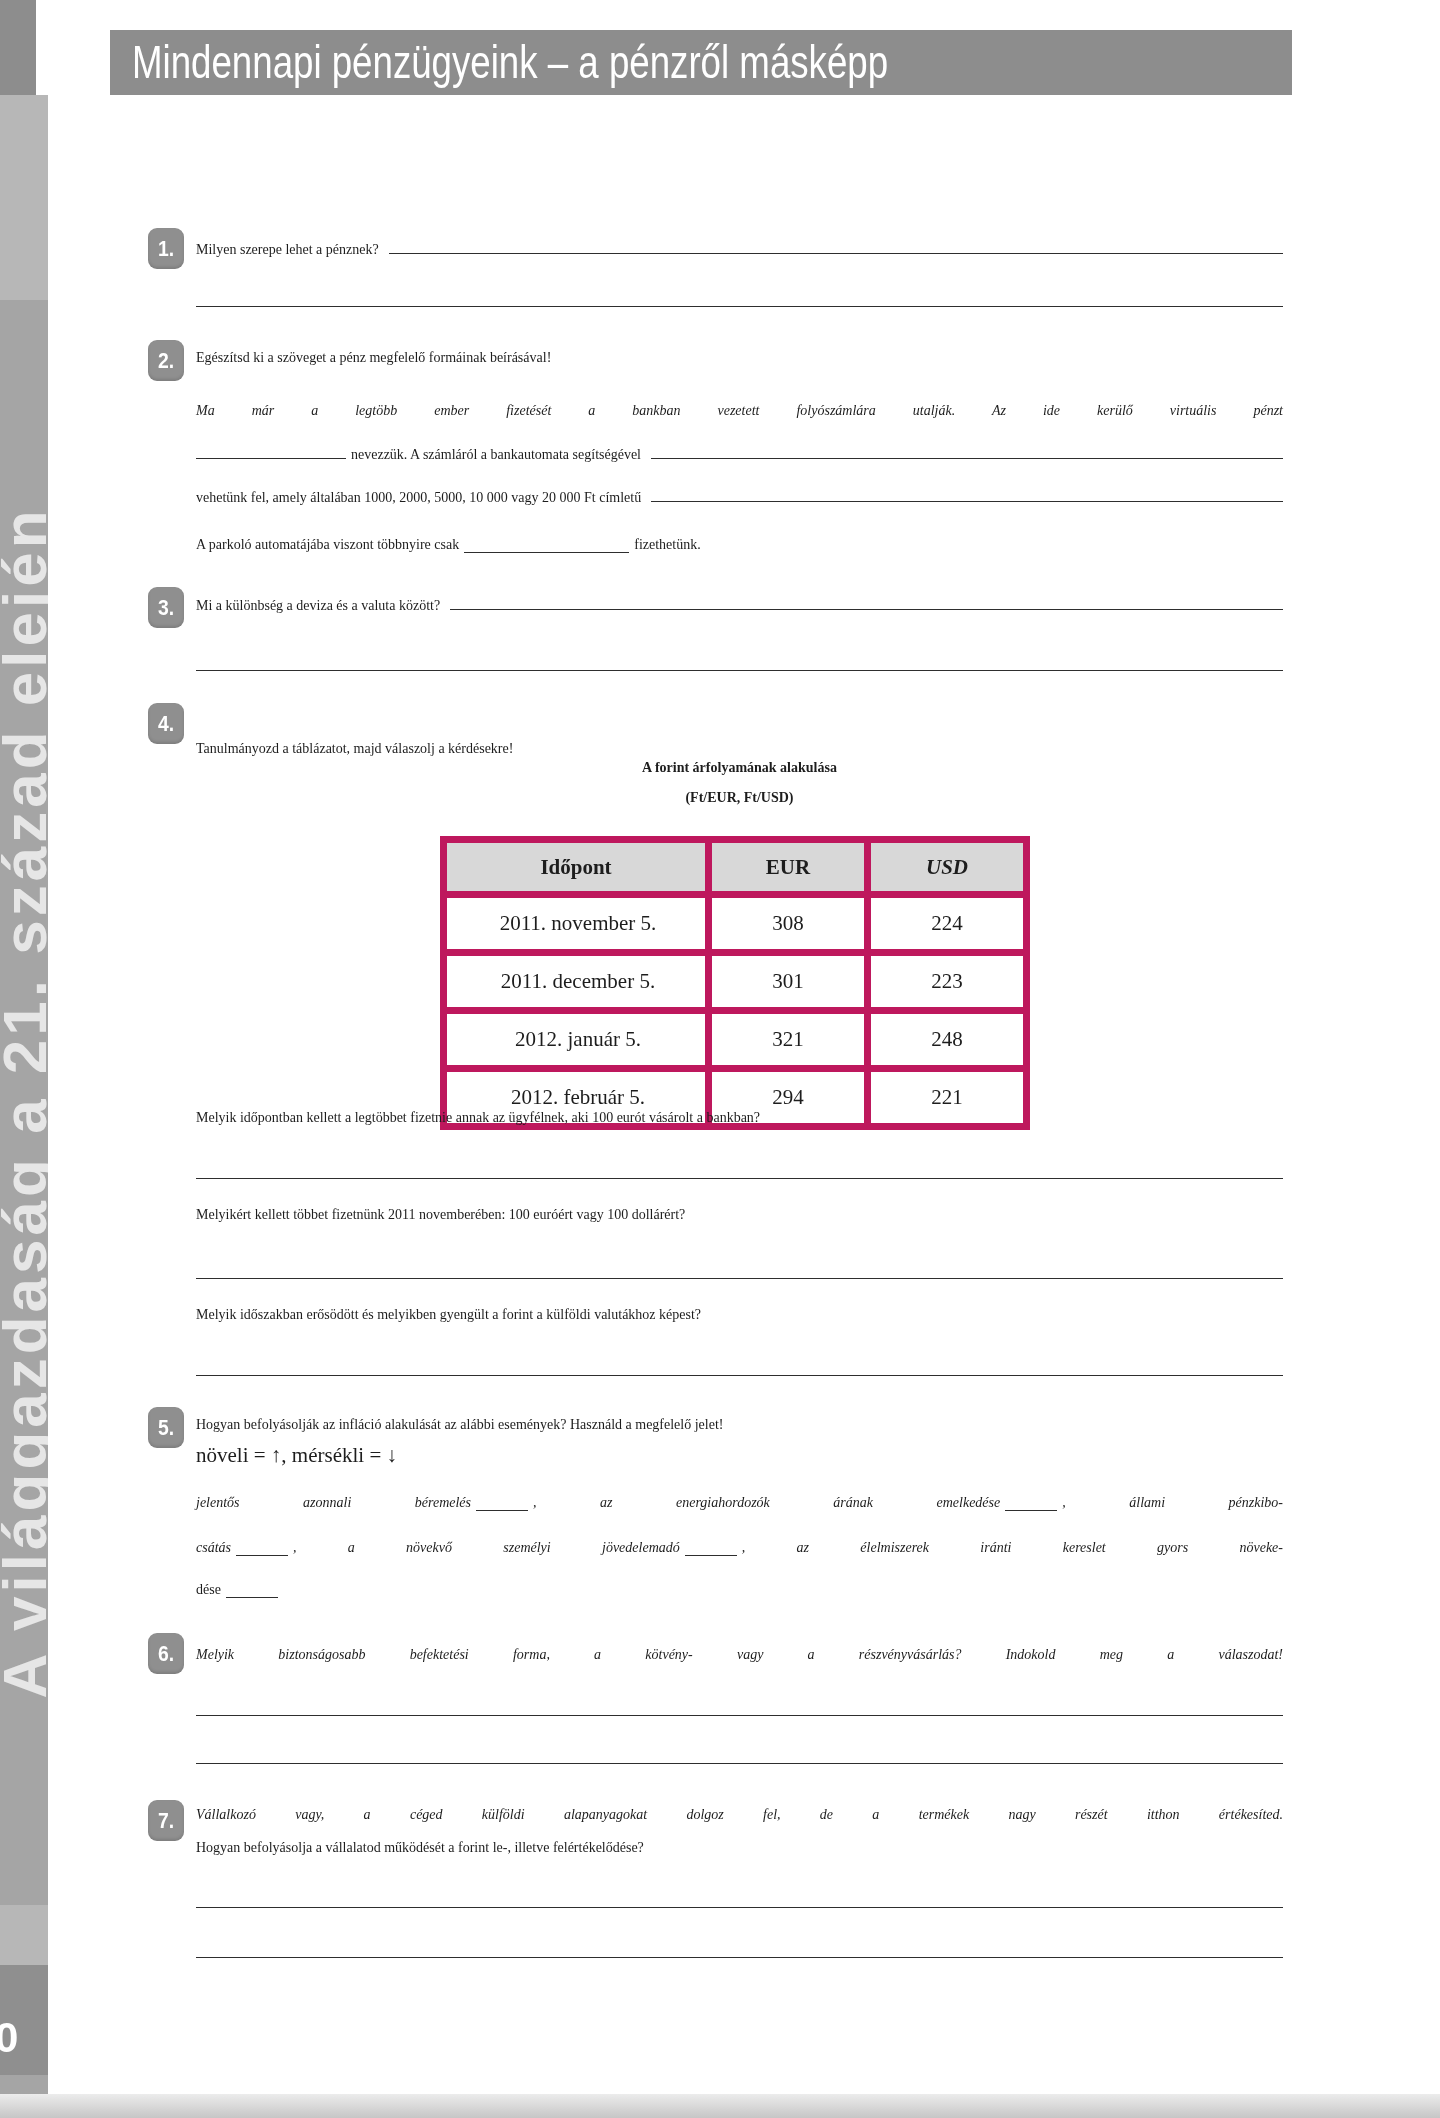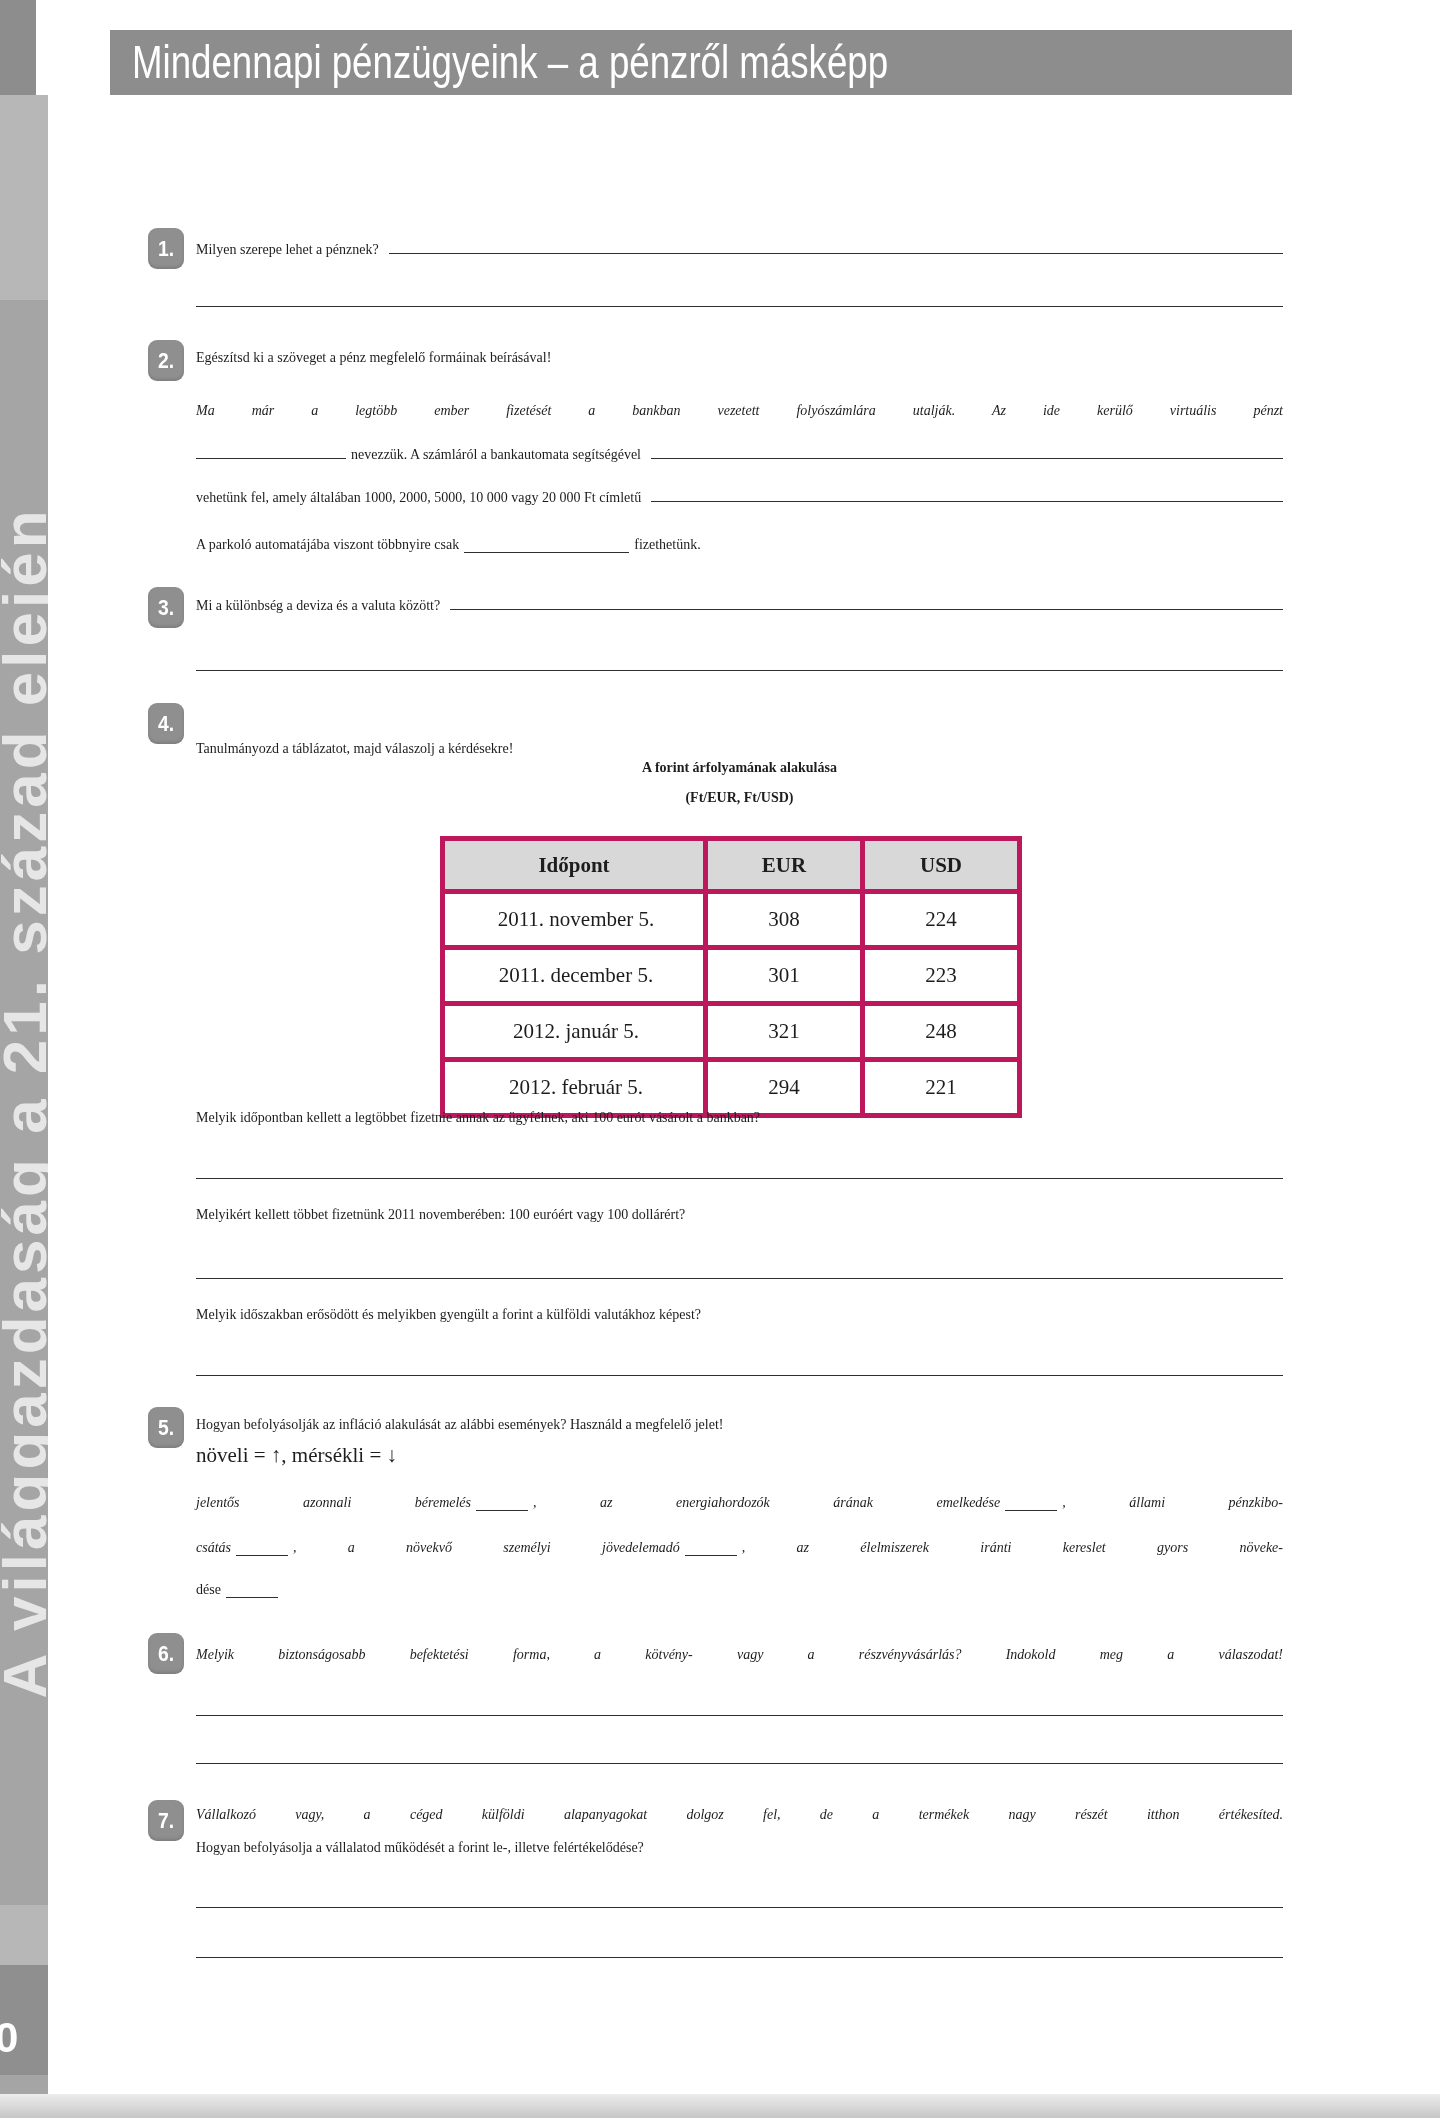--- a/index.html
+++ b/index.html
@@ -43,26 +43,26 @@
   .t{position:absolute;left:196px;font-size:14px;line-height:27px;white-space:nowrap;}
   .w{width:1087px;}
   .flexline{display:flex;align-items:baseline;}
   .rule-fill{flex:1;height:4px;border-bottom:1.8px solid #2e2e2e;margin-bottom:-4px;margin-left:10px;}
   .blank{display:inline-block;height:4px;border-bottom:1.8px solid #2e2e2e;margin:0 5px -4px 5px;}
   .hr{position:absolute;left:196px;width:1087px;height:0;border-top:1.8px solid #2e2e2e;}
   .just{text-align:justify;text-align-last:justify;white-space:normal;font-style:italic;}
   .ttitle{font-weight:bold;text-align:center;white-space:nowrap;}
   
   .fx-table{position:absolute;left:440px;top:836px;border-collapse:collapse;font-size:21px;}
-  .fx-table th,.fx-table td{border:5px solid #be185d;padding:4px 10px;}
+  .fx-table th,.fx-table td{border:7px solid #be185d;padding:4px 10px;}
   .fx-table th{background:#d8d8d8;font-weight:bold;height:40px;text-align:center;}
   .fx-table td{height:43px;text-align:center;}
   .fx-table td.date{text-align:center;padding-left:14px;width:234px;}
   .fx-table .c-eur{width:132px;}
-  .fx-table .c-usd{width:132px;}
+  .fx-table .c-usd{width:132px;font-style:italic;}
 </style>
 </head>
 <body>
 
 <div class="corner-block"></div>
 <div class="header-bar">
   <span class="title">Mindennapi pénzügyeink – a pénzről másképp</span>
 </div>
 
 <div class="sidebar">

